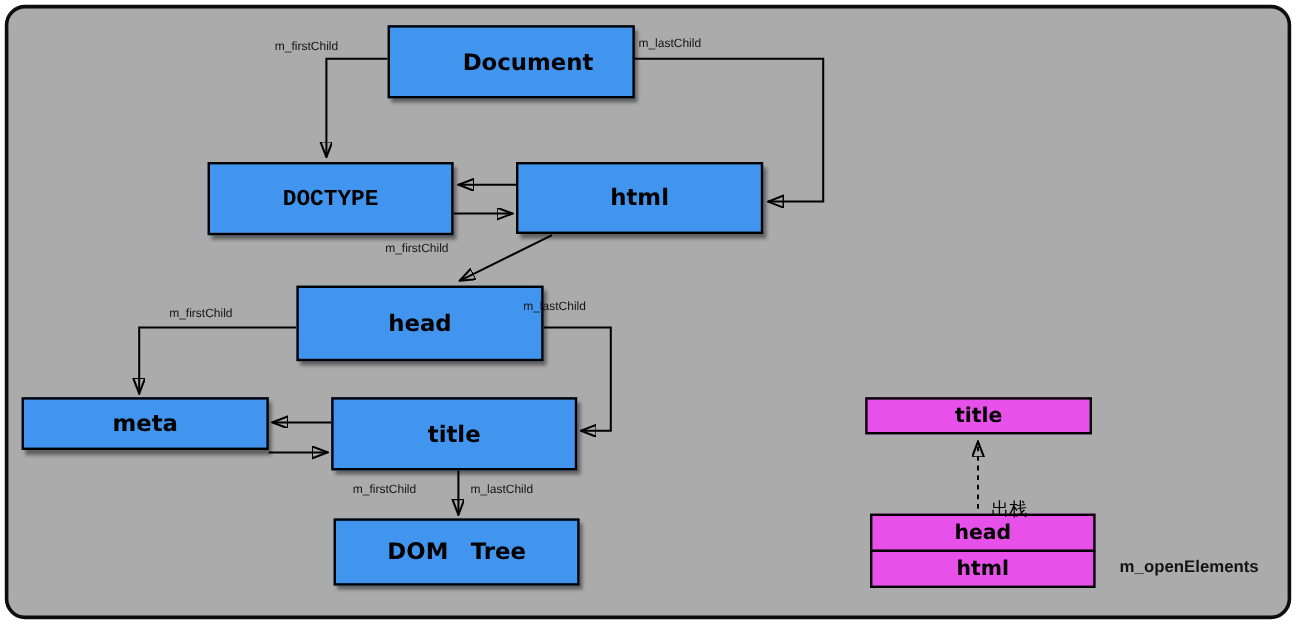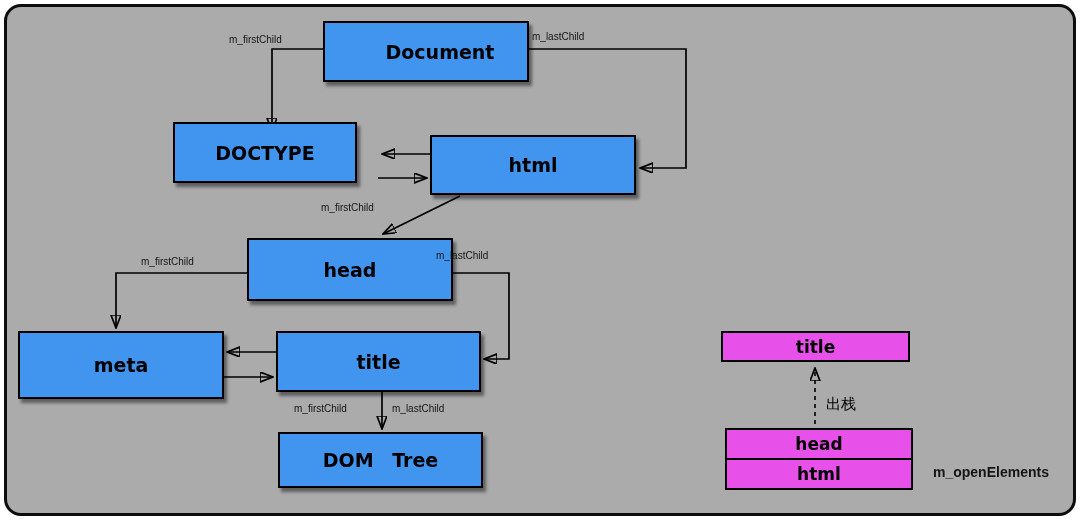--- a/index.html
+++ b/index.html
@@ -43,24 +43,24 @@
     background: var(--node-fill);
     border: 2px solid #000;
     box-shadow: 3px 4px 3px rgba(0,0,0,0.45);
     display: flex; align-items: center; justify-content: center;
     font-family: "DejaVu Sans", sans-serif;
     font-weight: bold;
     font-size: 19px;
     color: #000;
   }
   #n-document { left: 323px; top: 21px;  width: 206px; height: 61px; padding-left: 28px; }
-  #n-doctype  { left: 173px; top: 122px; width: 184px; height: 61px; }
+  #n-doctype  { left: 173px; top: 135px; width: 205px; height: 61px; font-family: Liberation Mono, monospace; }
   #n-html     { left: 430px; top: 135px; width: 206px; height: 60px; }
   #n-head     { left: 247px; top: 238px; width: 206px; height: 63px; }
-  #n-meta     { left: 18px;  top: 331px; width: 206px; height: 68px; }
+  #n-meta     { left: 18px;  top: 331px; width: 206px; height: 44px; }
   #n-title    { left: 276px; top: 331px; width: 205px; height: 61px; }
   #n-dom      { left: 278px; top: 432px; width: 205px; height: 56px; word-spacing: 12px; }
   .snode {
     position: absolute;
     background: var(--stack-fill);
     border: 2px solid #000;
     display: flex; align-items: center; justify-content: center;
     font-family: "DejaVu Sans", sans-serif;
     font-weight: bold;
     font-size: 17px;
@@ -76,21 +76,21 @@
     color: #141414;
     white-space: nowrap;
   }
   #l-doc-first   { left: 229px; top: 34px;  }
   #l-doc-last    { left: 532px; top: 31px;  }
   #l-html-first  { left: 321px; top: 202px; }
   #l-head-first  { left: 141px; top: 256px; }
   #l-head-last   { left: 436px; top: 250px; }
   #l-title-first { left: 294px; top: 403px; }
   #l-title-last  { left: 392px; top: 403px; }
-  #l-pop { left: 826px; top: 395px; font-size: 15px; color: #000; }
+  #l-pop { left: 826px; top: 415px; font-size: 15px; color: #000; }
   #l-open { left: 933px; top: 464px; font-size: 14px; font-weight: bold; }
 </style>
 </head>
 <body>
 
 <div class="frame"></div>
 
 <svg class="edges" viewBox="0 0 1080 520" xmlns="http://www.w3.org/2000/svg">
   <defs>
     <marker id="arw" markerUnits="userSpaceOnUse" markerWidth="14" markerHeight="11" refX="13" refY="5" orient="auto">

